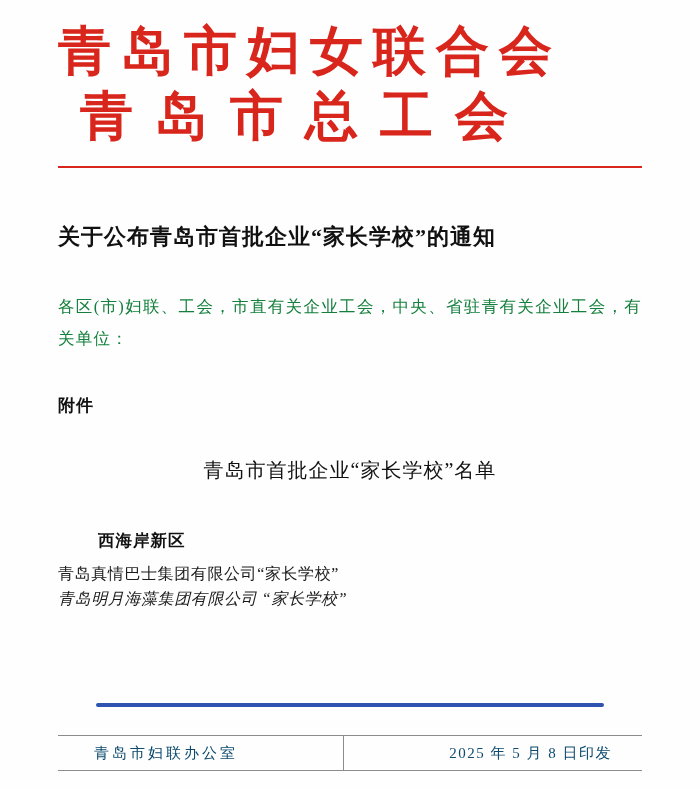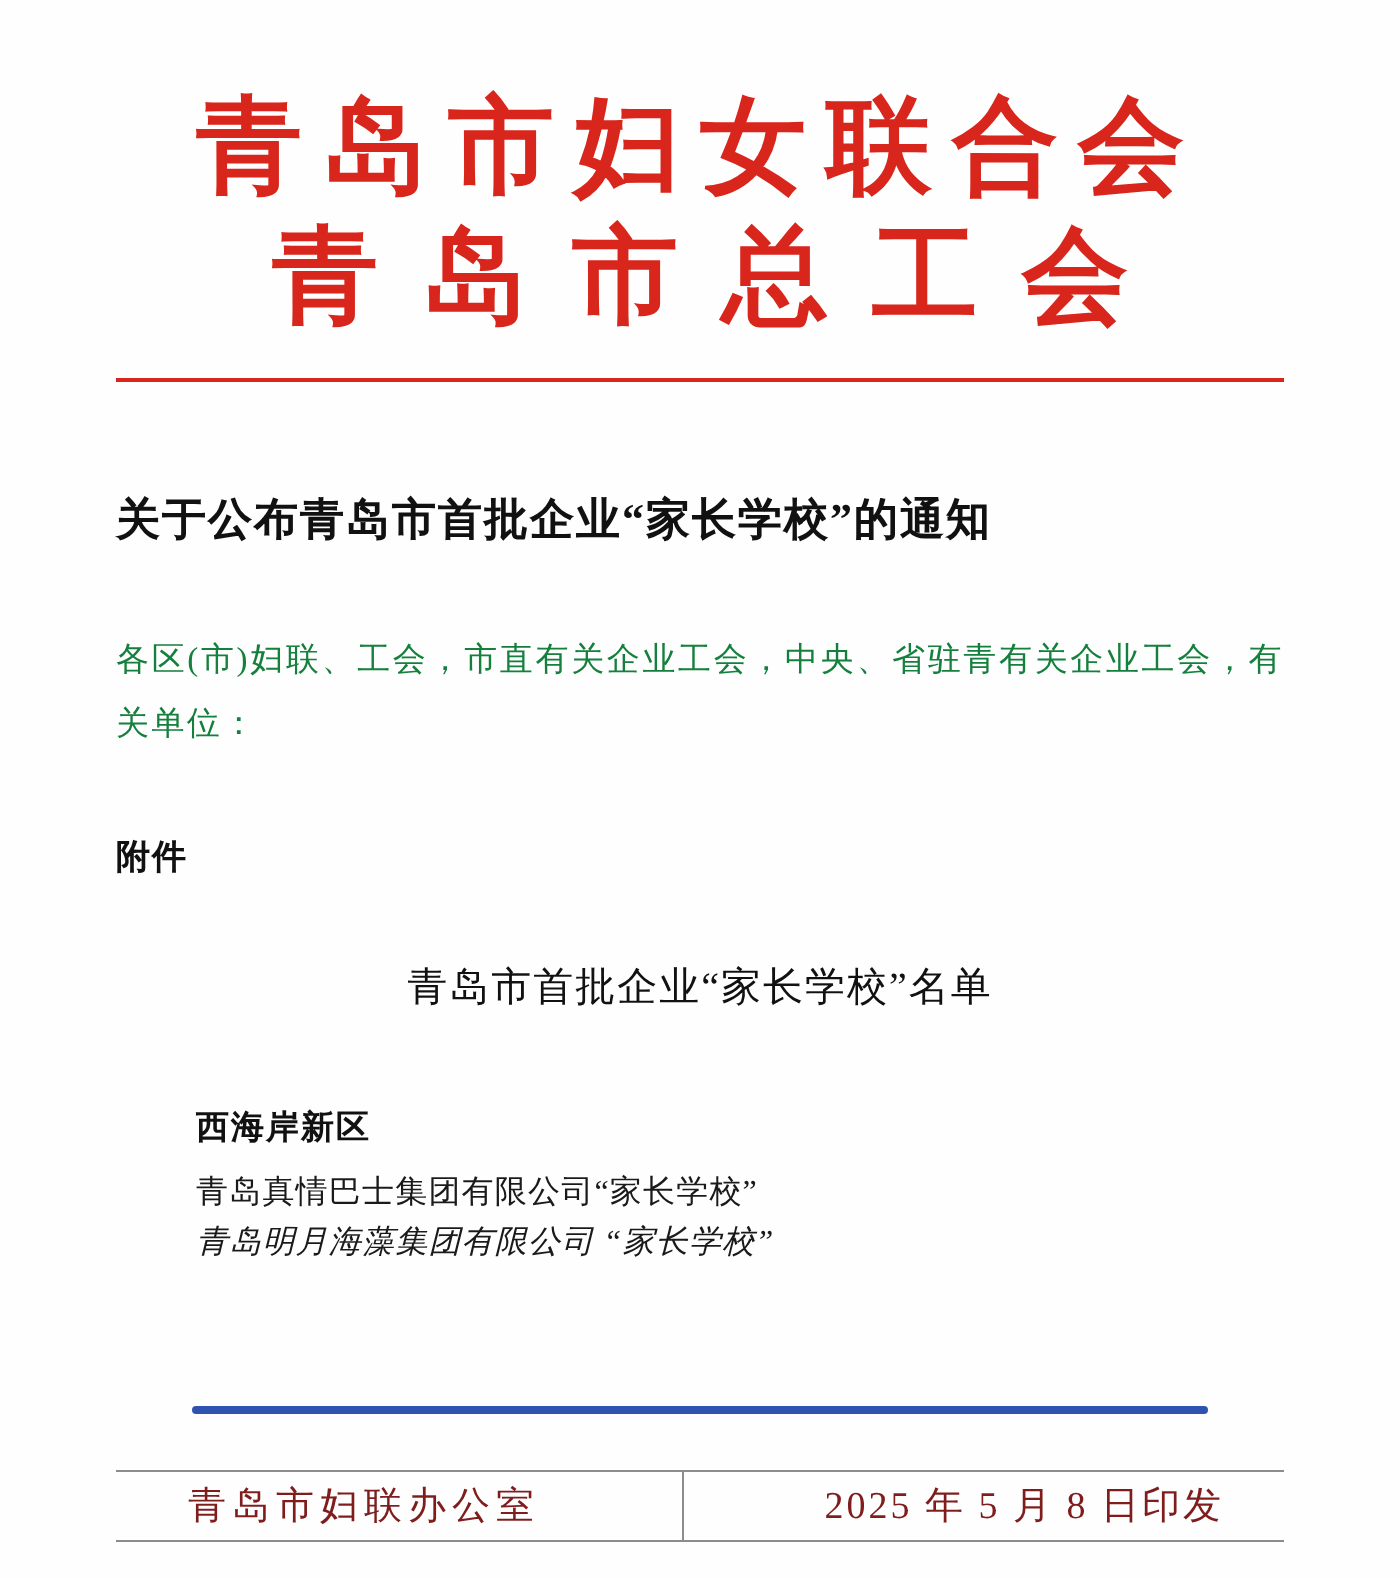--- a/index.html
+++ b/index.html
@@ -15,22 +15,22 @@
   }
   .page {
     position: relative;
     width: 700px;
     height: 789px;
     background: #fefefe;
     box-sizing: border-box;
     padding: 0 58px;
   }
   .masthead {
-    padding-top: 42px;
-    text-align: center;
+    padding-top: 19px;
+    text-align: left;
   }
   .masthead-line {
     color: #d9261c;
     font-family: "Liberation Serif", serif;
     font-weight: bold;
     letter-spacing: 10px;
     line-height: 1.22;
     white-space: nowrap;
   }
   .masthead-line.l1 {
@@ -89,21 +89,20 @@
   }
   .district {
     margin-top: 46px;
     margin-left: 40px;
     font-size: 16.5px;
     font-weight: bold;
     color: #111111;
     letter-spacing: 1px;
   }
   .entry {
-    margin-left: 40px;
     margin-top: 10px;
     font-size: 16px;
     color: #1a1a1a;
     letter-spacing: 0.6px;
     line-height: 1.45;
   }
   .entry + .entry {
     margin-top: 2px;
     font-style: italic;
   }
@@ -127,22 +126,22 @@
     background: #8c8c8c;
     width: 100%;
   }
   .footer-row {
     display: flex;
     align-items: center;
     justify-content: space-between;
     height: 34px;
   }
   .footer-cell {
-    font-size: 19px;
-    color: #7f1d1d;
+    font-size: 15px;
+    color: #0c4a6e;
     letter-spacing: 3px;
     white-space: nowrap;
   }
   .footer-cell.left {
     padding-left: 36px;
   }
   .footer-cell.right {
     padding-right: 30px;
     letter-spacing: 1.5px;
   }

